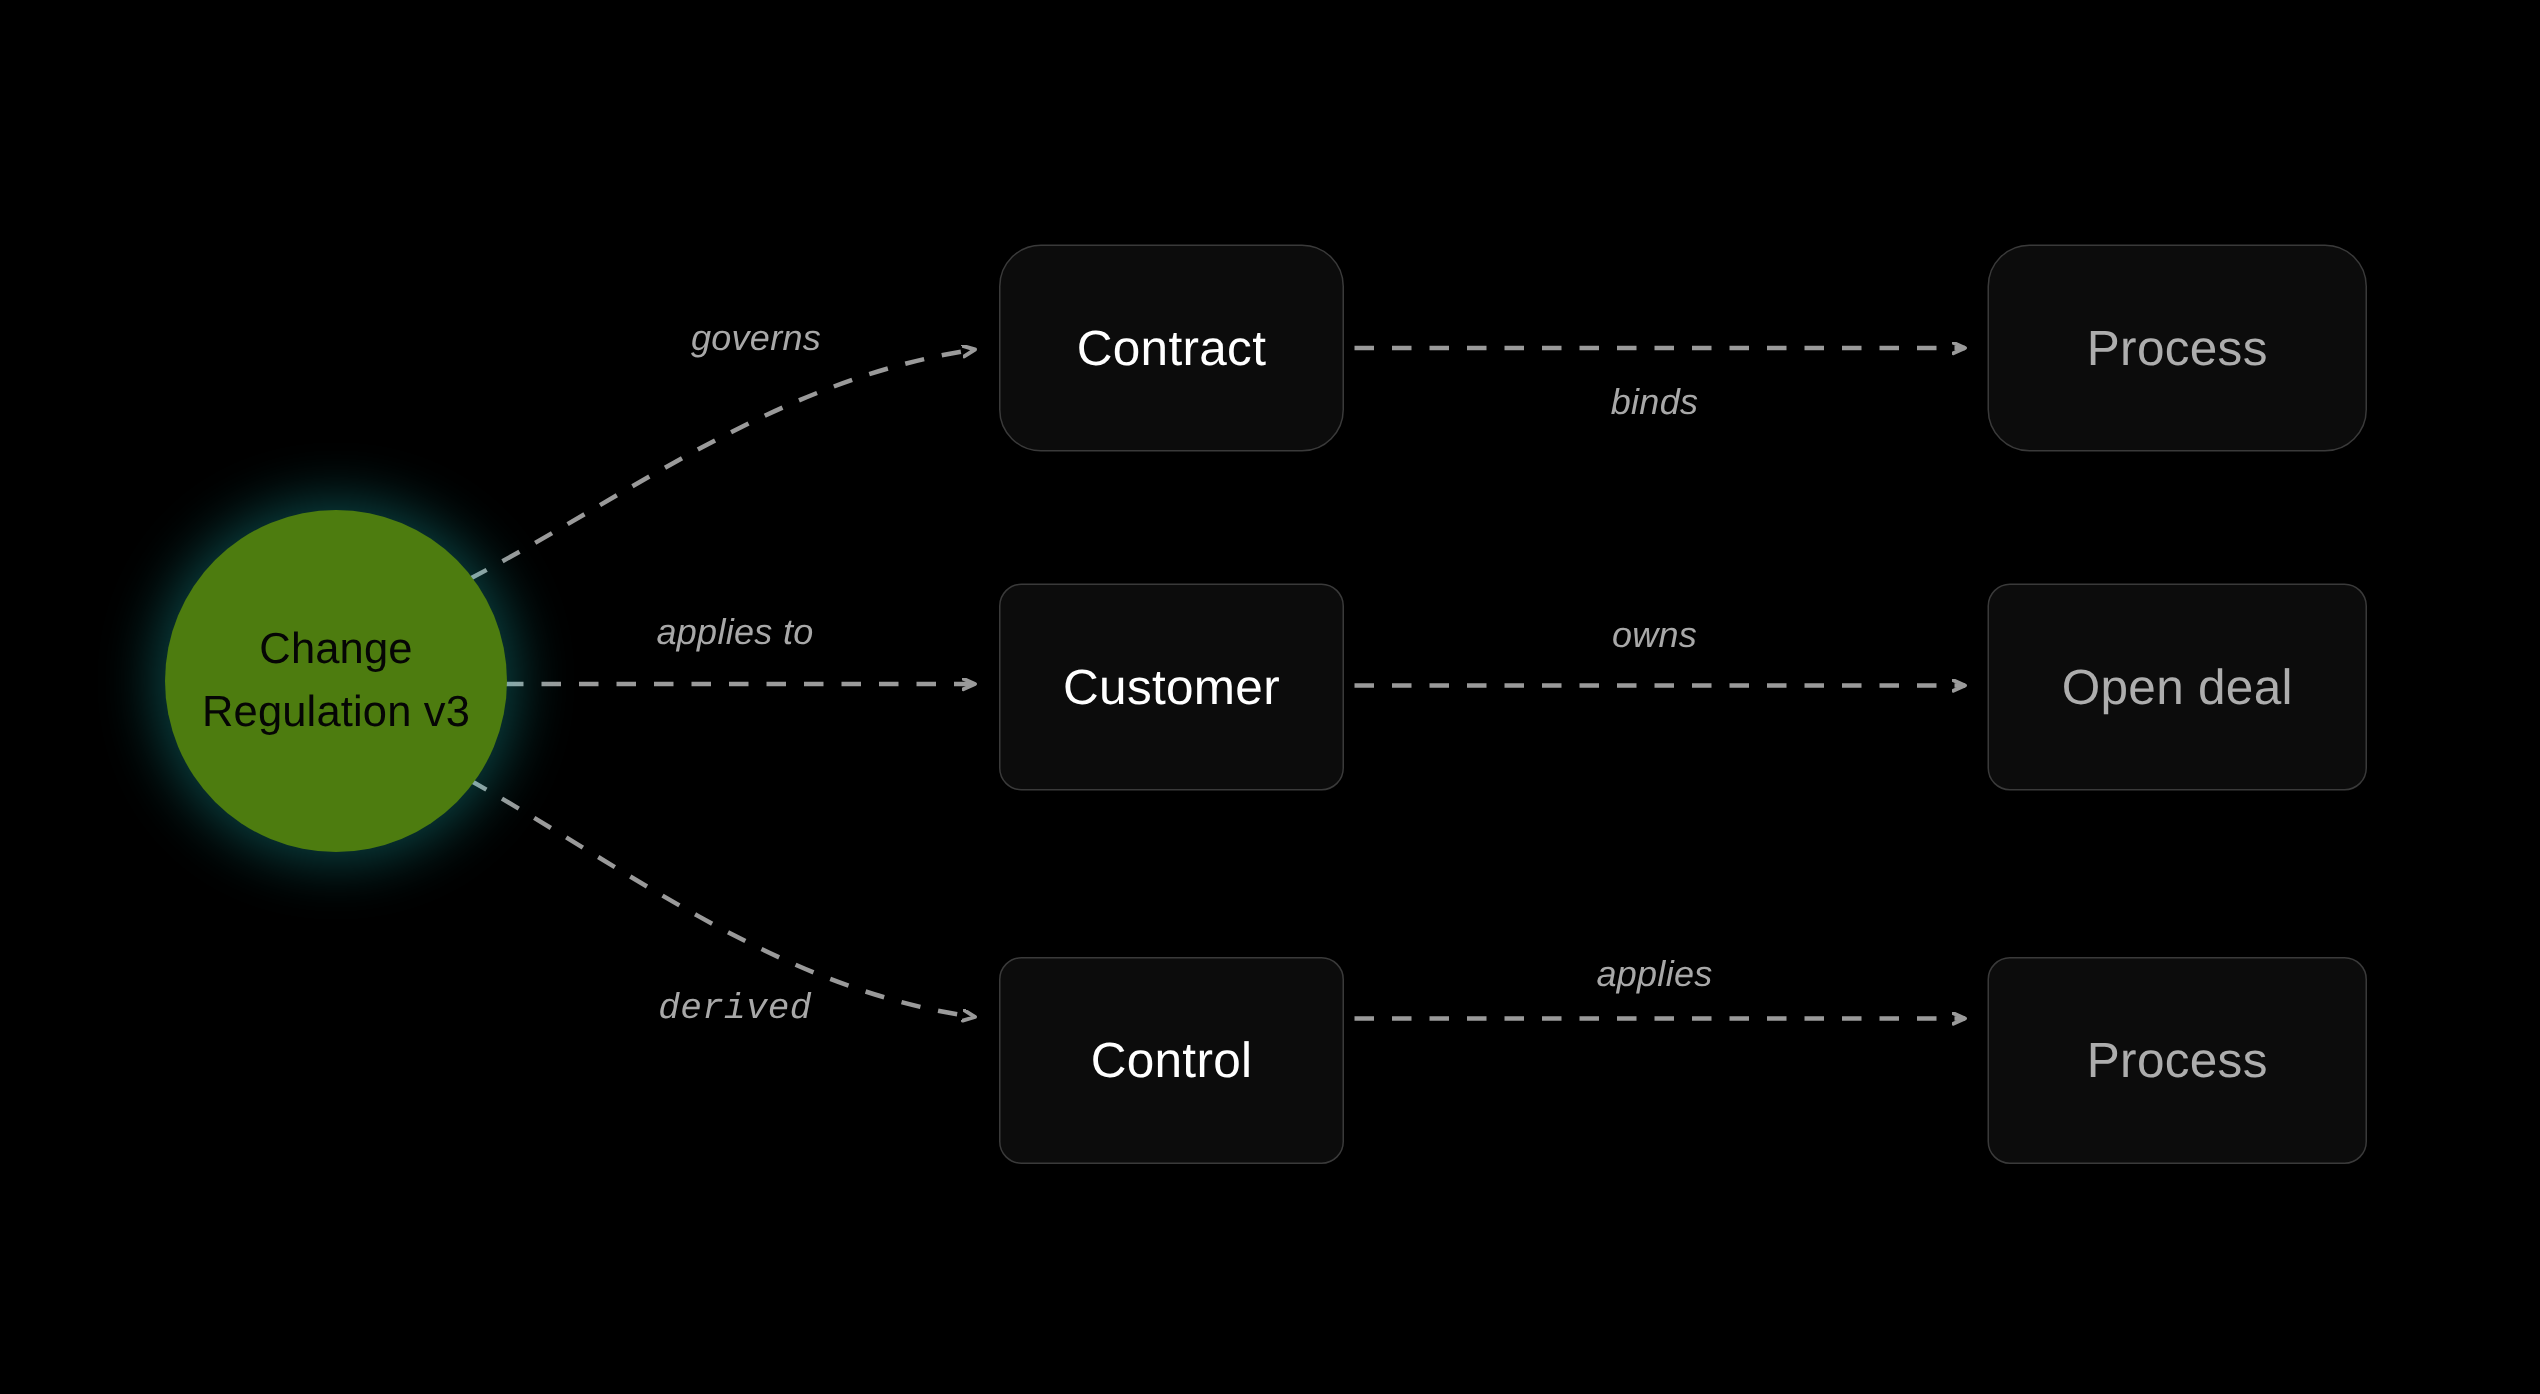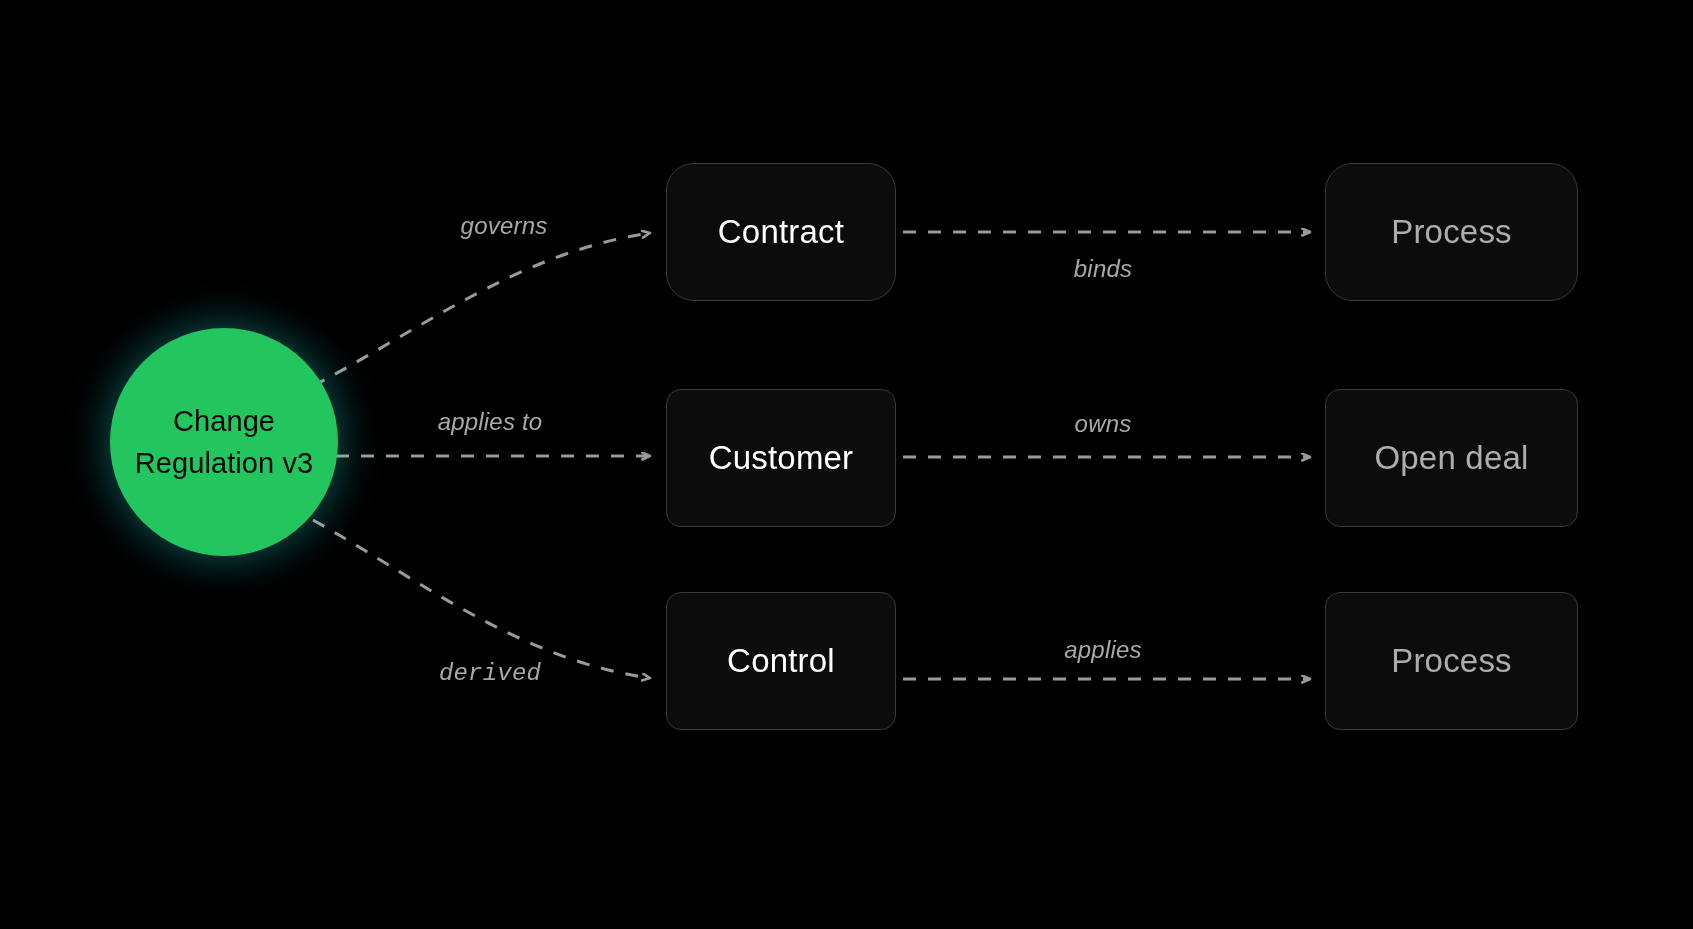--- a/index.html
+++ b/index.html
@@ -27,25 +27,25 @@
     top: 0;
     width: 1693px;
     height: 929px;
     pointer-events: none;
   }
 
   
   .circle-node {
     position: absolute;
     left: 110px;
-    top: 328px;
+    top: 340px;
     width: 228px;
     height: 228px;
     border-radius: 50%;
-    background: #22c55e;
+    background: #4d7c0f;
     display: flex;
     flex-direction: column;
     align-items: center;
     justify-content: center;
     box-shadow: 0 0 38px 6px rgba(37, 239, 240, 0.30);
   }
   .circle-node .cl {
     color: #050505;
     font-size: 29px;
     line-height: 42px;
@@ -73,21 +73,21 @@
     white-space: nowrap;
   }
   .box-node.primary .bl { color: #ffffff; }
   .box-node.muted   .bl { color: #adadad; }
 
   .col-mid { left: 666px; }
   .col-right { left: 1325px; width: 253px; }
 
   .row-1 { top: 163px; border-radius: 28px; }
   .row-2 { top: 389px; }
-  .row-3 { top: 592px; }
+  .row-3 { top: 638px; }
 
   
   .edge-label {
     position: absolute;
     color: #a8a8a8;
     font-size: 24px;
     font-style: italic;
     letter-spacing: 0.2px;
     white-space: nowrap;
     transform: translate(-50%, -50%);

